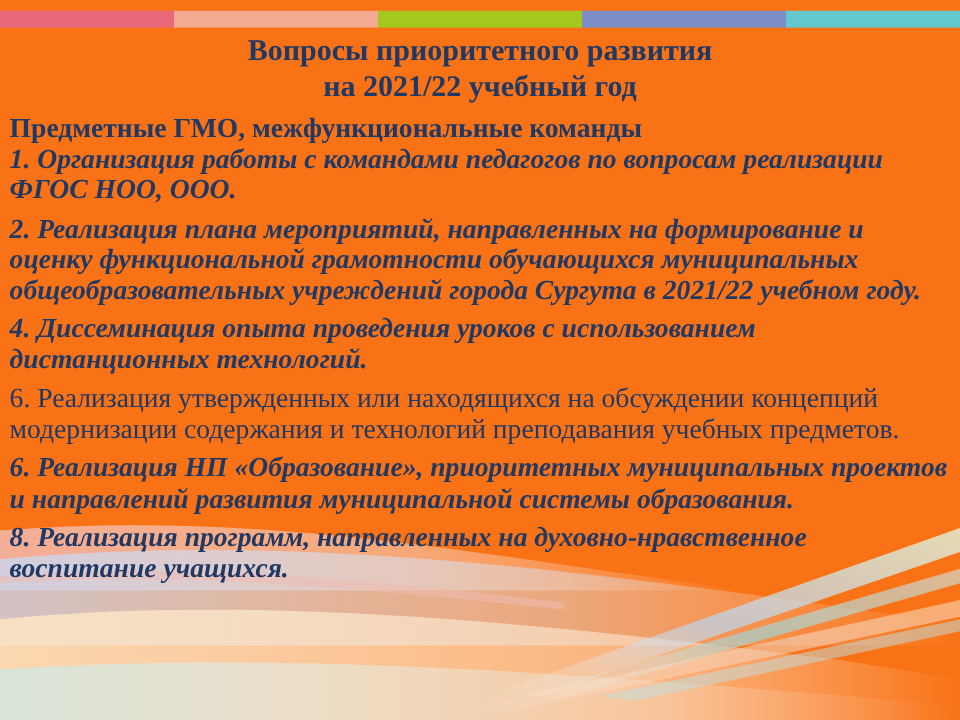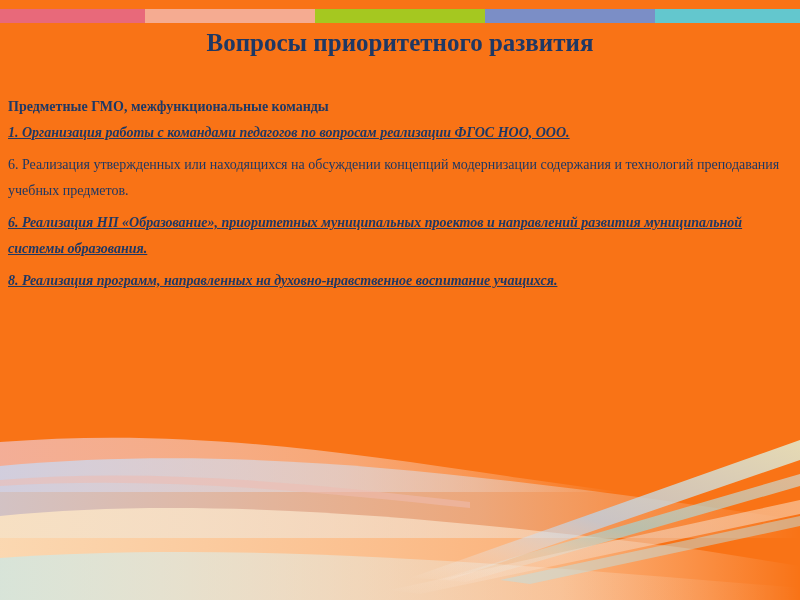--- a/index.html
+++ b/index.html
@@ -74,34 +74,33 @@
   
   .body-block {
     position: absolute;
     top: 94px;
     left: 8px;
     width: 784px;
     z-index: 4;
   }
   .para {
     color: #1f3864;
-    font-size: 14px;
+    font-size: 23px;
     line-height: 25.5px;
     margin: 0 0 2px 0;
     text-align: left;
   }
   .para.heading {
     font-weight: bold;
     font-style: normal;
     margin-bottom: 0px;
   }
   .para.bi {
     font-weight: bold;
     font-style: italic;
-    text-decoration: underline;
   }
   .para.reg {
     font-weight: normal;
     font-style: normal;
   }
   .para.gap {
     margin-top: 7px;
   }
 </style>
 </head>
@@ -166,23 +165,26 @@
   <div class="colorbar">
     <div class="seg" style="background: rgb(232, 105, 122); width: 145px;"></div>
     <div class="seg" style="background: rgb(245, 171, 145); width: 170px;"></div>
     <div class="seg" style="background: rgb(165, 200, 32); width: 170px;"></div>
     <div class="seg" style="background: rgb(123, 142, 198); width: 170px;"></div>
     <div class="seg" style="background: rgb(99, 199, 206); width: 145px;"></div>
   </div>
 
   <div class="title-block">
     <div class="title-line" style="color: rgb(31, 56, 100);">Вопросы приоритетного развития</div>
+    <div class="title-line" style="color: rgb(31, 56, 100);">на 2021/22 учебный год</div>
   </div>
 
   <div class="body-block">
     <p class="para heading" style="color: rgb(31, 56, 100);">Предметные ГМО, межфункциональные команды</p>
     <p class="para bi" style="color: rgb(31, 56, 100);">1. Организация работы с командами педагогов по вопросам реализации ФГОС НОО, ООО.</p>
+    <p class="para bi gap" style="color: rgb(31, 56, 100);">2. Реализация плана мероприятий, направленных на формирование и оценку функциональной грамотности обучающихся муниципальных общеобразовательных учреждений города Сургута в 2021/22 учебном году.</p>
+    <p class="para bi gap" style="color: rgb(31, 56, 100);">4. Диссеминация опыта проведения уроков с использованием дистанционных технологий.</p>
     <p class="para reg gap" style="color: rgb(31, 56, 100);">6. Реализация утвержденных или находящихся на обсуждении концепций модернизации содержания и технологий преподавания учебных предметов.</p>
     <p class="para bi gap" style="color: rgb(31, 56, 100);">6. Реализация НП «Образование», приоритетных муниципальных проектов и направлений развития муниципальной системы образования.</p>
     <p class="para bi gap" style="color: rgb(31, 56, 100);">8. Реализация программ, направленных на духовно-нравственное воспитание учащихся.</p>
   </div>
 
 </div>
 
 </body></html>

